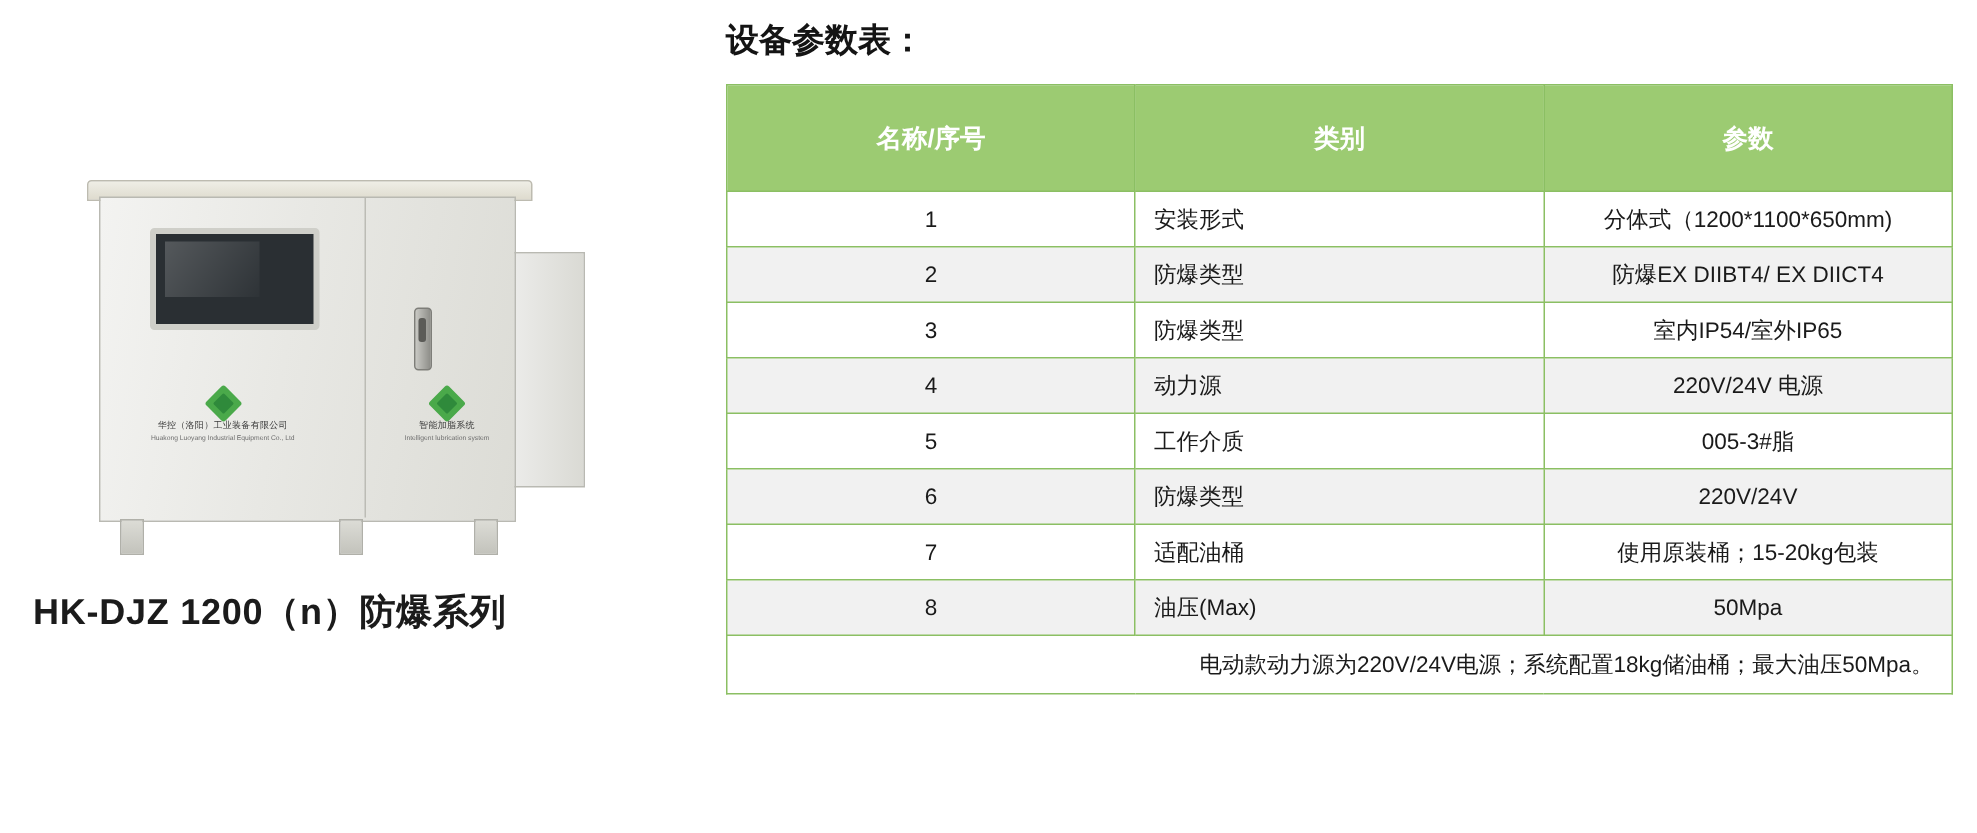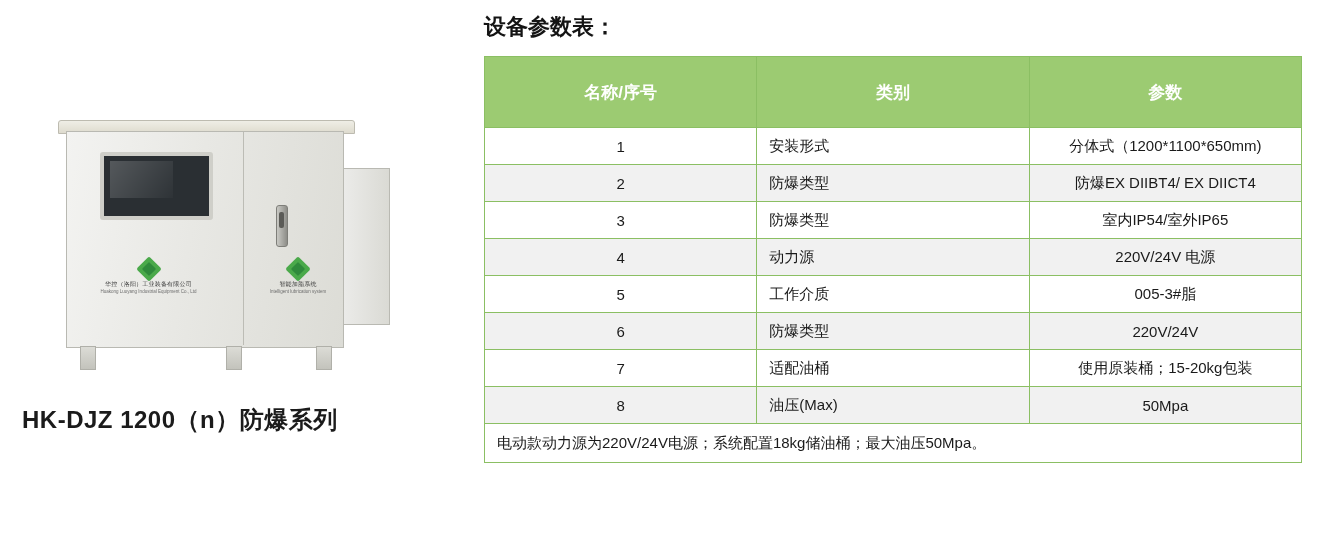--- a/index.html
+++ b/index.html
@@ -155,21 +155,21 @@
     color: #6e6e6e;
     white-space: nowrap;
   }
   #cabinet-brand-label { left: 46px; top: 150px; width: 125px; }
   #cabinet-system-label { left: 218px; top: 150px; width: 80px; }
 
   
   #product-caption {
     position: absolute;
     left: 22px;
-    top: 404px;
+    top: 392px;
     width: 430px;
     font-size: 24px;
     font-weight: bold;
     color: #1b1b1b;
     letter-spacing: 0.5px;
     white-space: nowrap;
   }
 
   
   #spec-panel {
@@ -222,21 +222,21 @@
     width: 132px;
   }
   #spec-table tbody td.c-val {
     text-align: center;
     width: 534px;
   }
   #spec-table tbody tr.alt td {
     background: #f1f1f1;
   }
   #spec-table tfoot td {
-    text-align: left;
+    text-align: right;
     font-size: 15px;
     height: 38px;
   }
 </style>
 </head>
 <body>
 
 <div id="product-panel">
 
   <div id="product-image">

